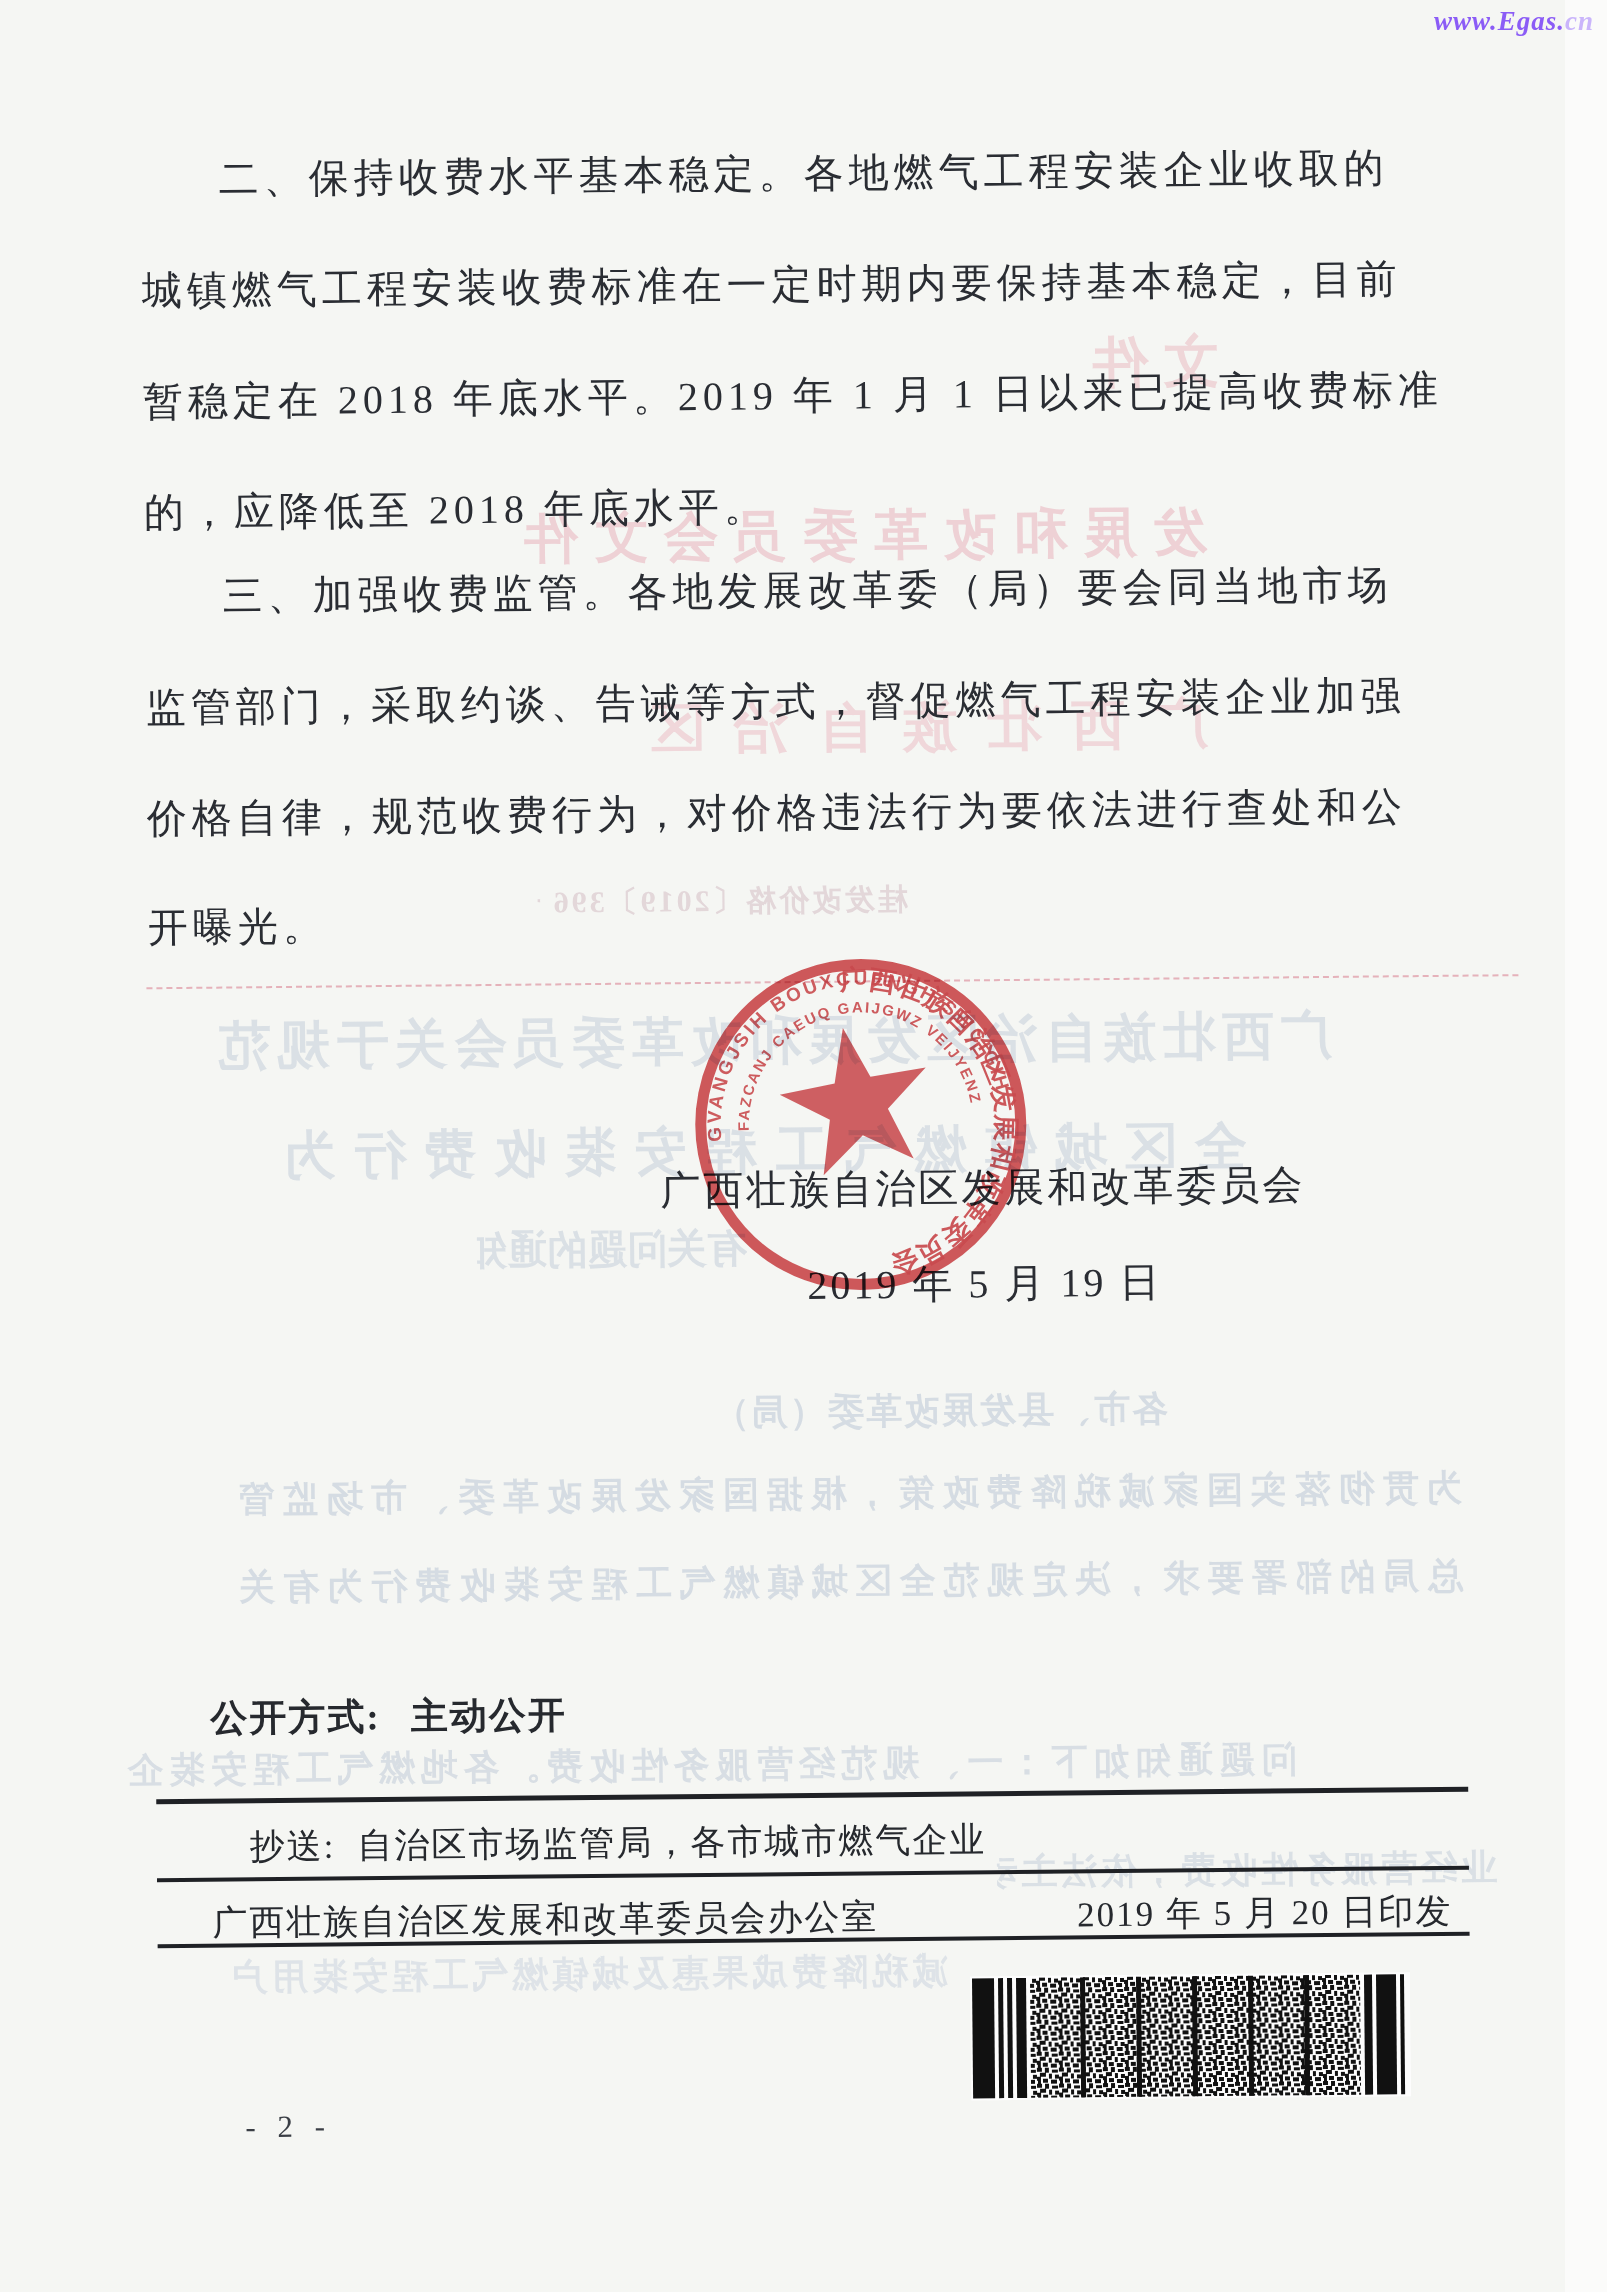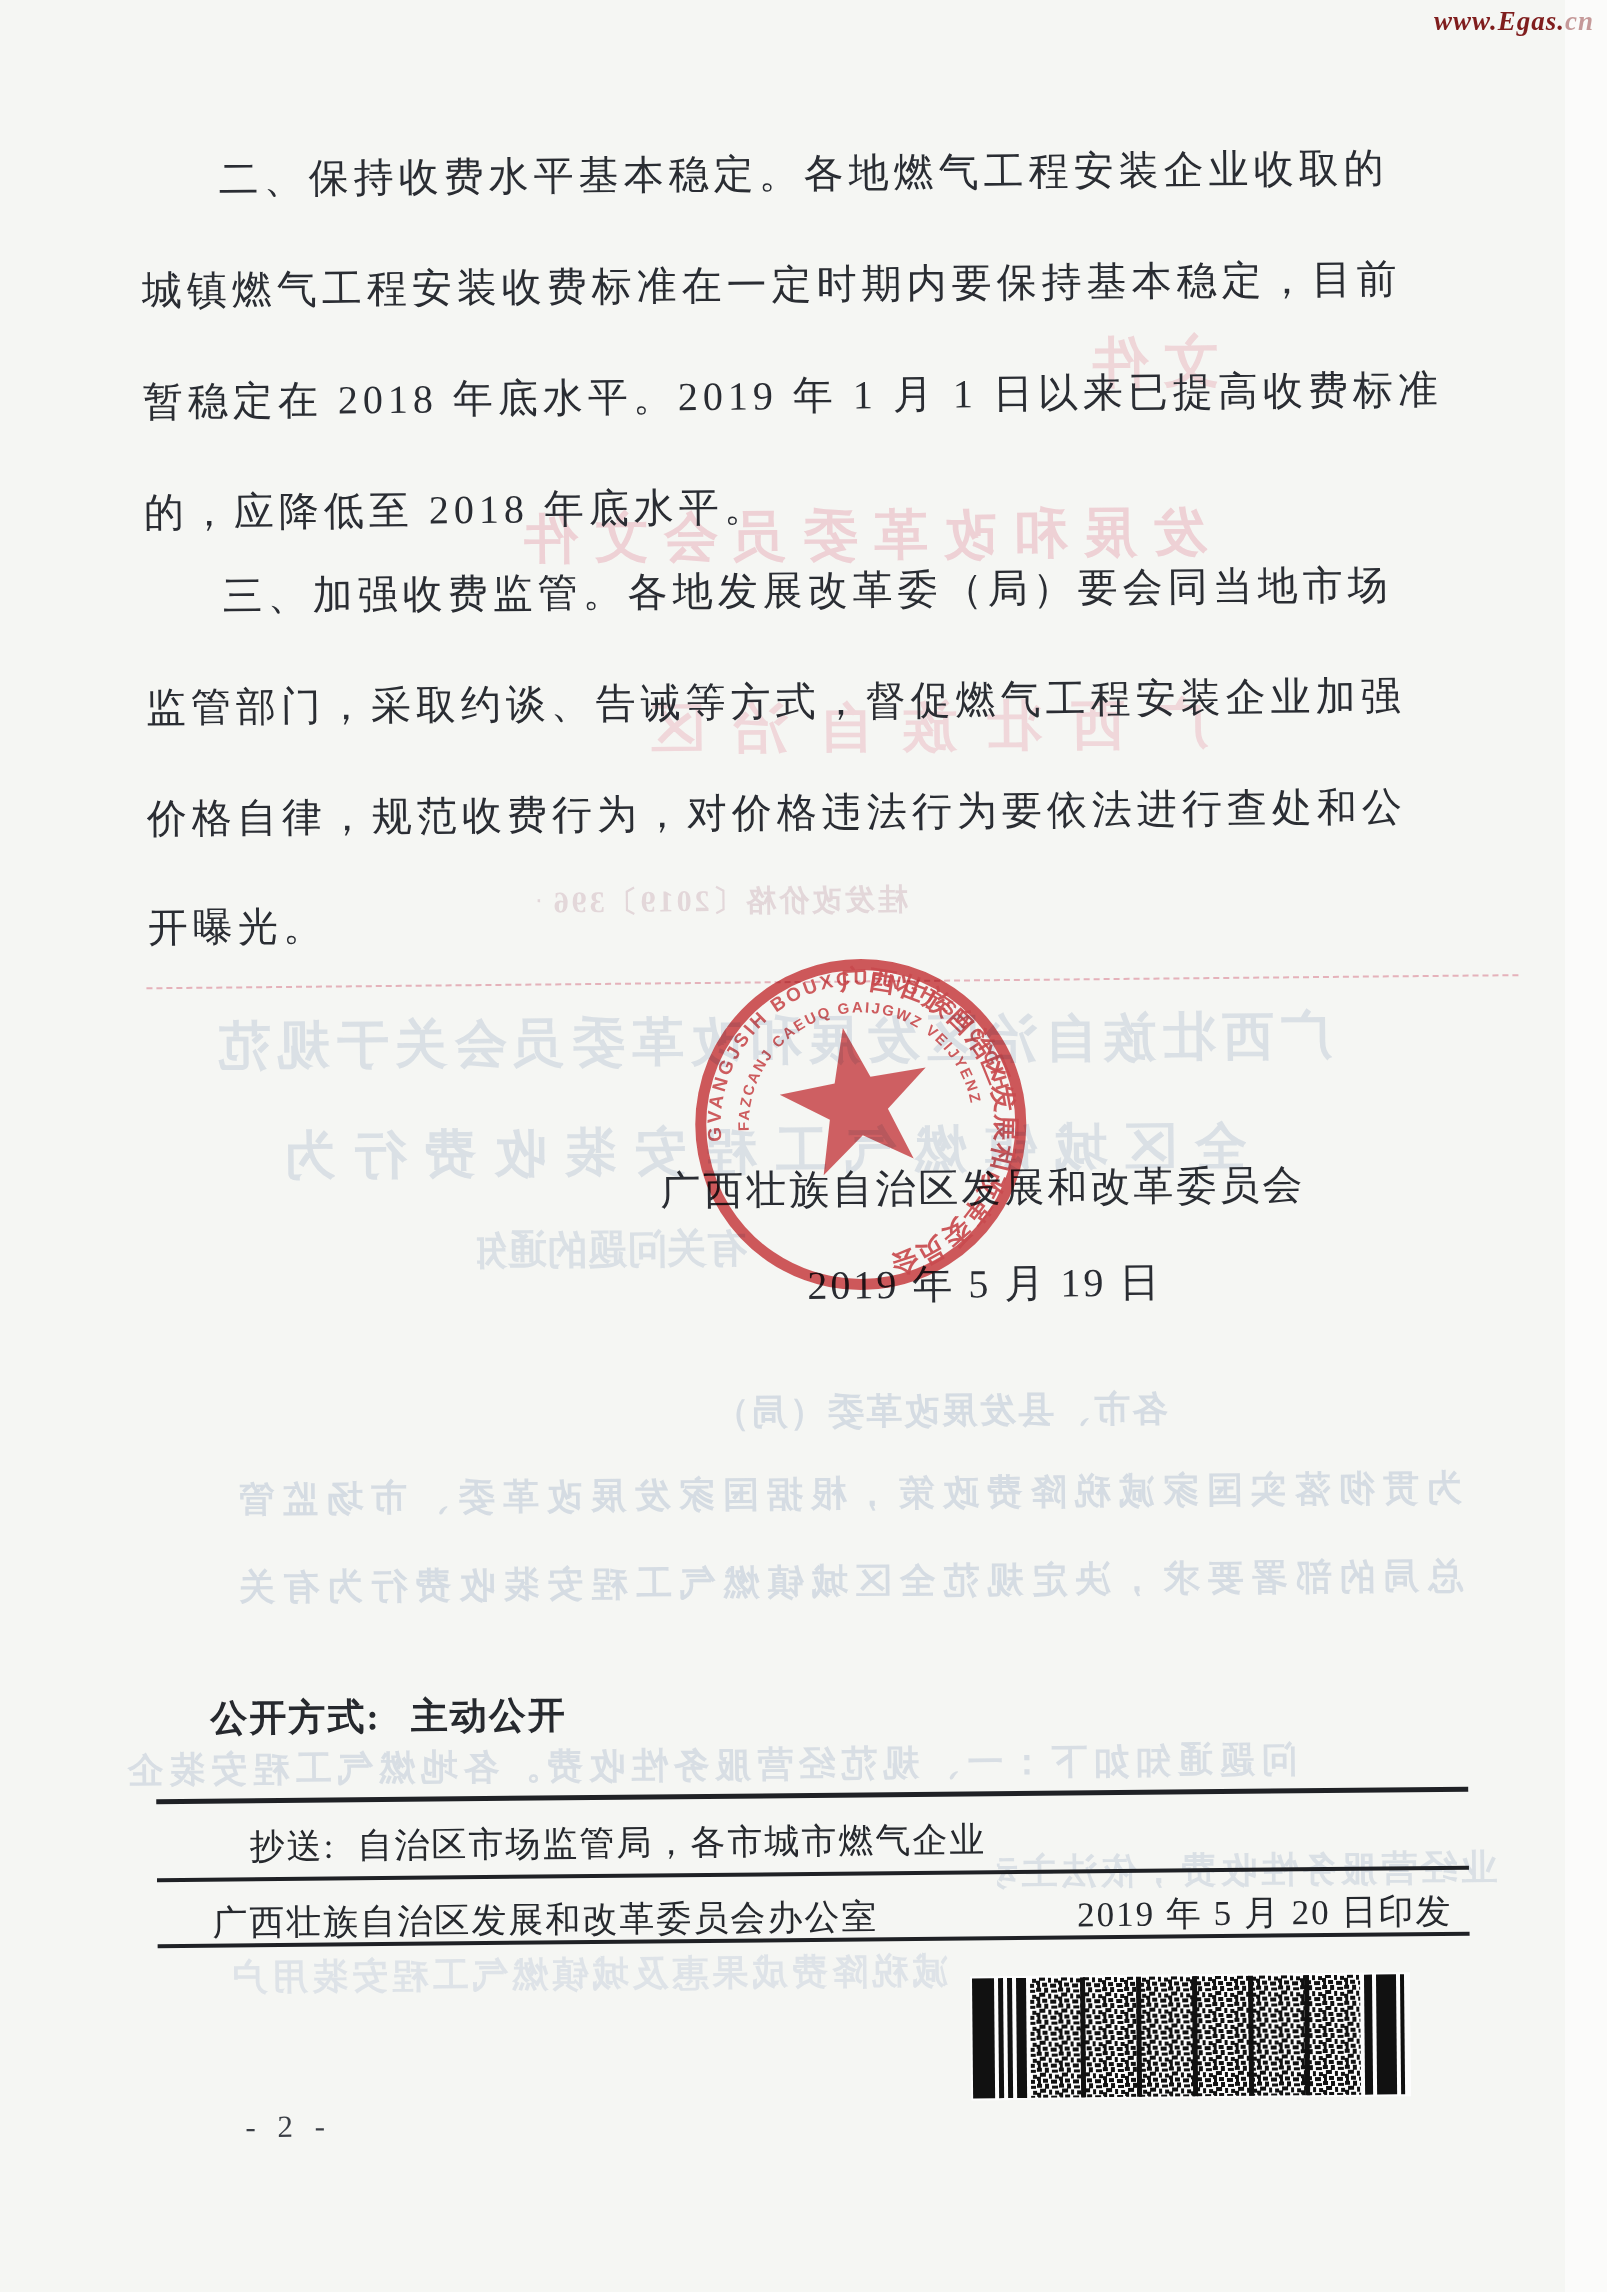--- a/index.html
+++ b/index.html
@@ -169,16 +169,16 @@
         <rect x="394" y="6" width="8" height="120" fill="#111"></rect>
         <rect x="406" y="6" width="20" height="120" fill="#111"></rect>
         <rect x="430" y="6" width="4" height="120" fill="#111"></rect>
       </svg>
     </div>
 
     <div class="pagenum">- 2 -</div>
 
   </div>
 
-  <div class="watermark" style="color: #7f1d1d;">www.Egas.cn</div>
+  <div class="watermark" style="color: #8b5cf6;">www.Egas.cn</div>
 
   <div class="edge"></div>
 </div>
 
 </body></html>

